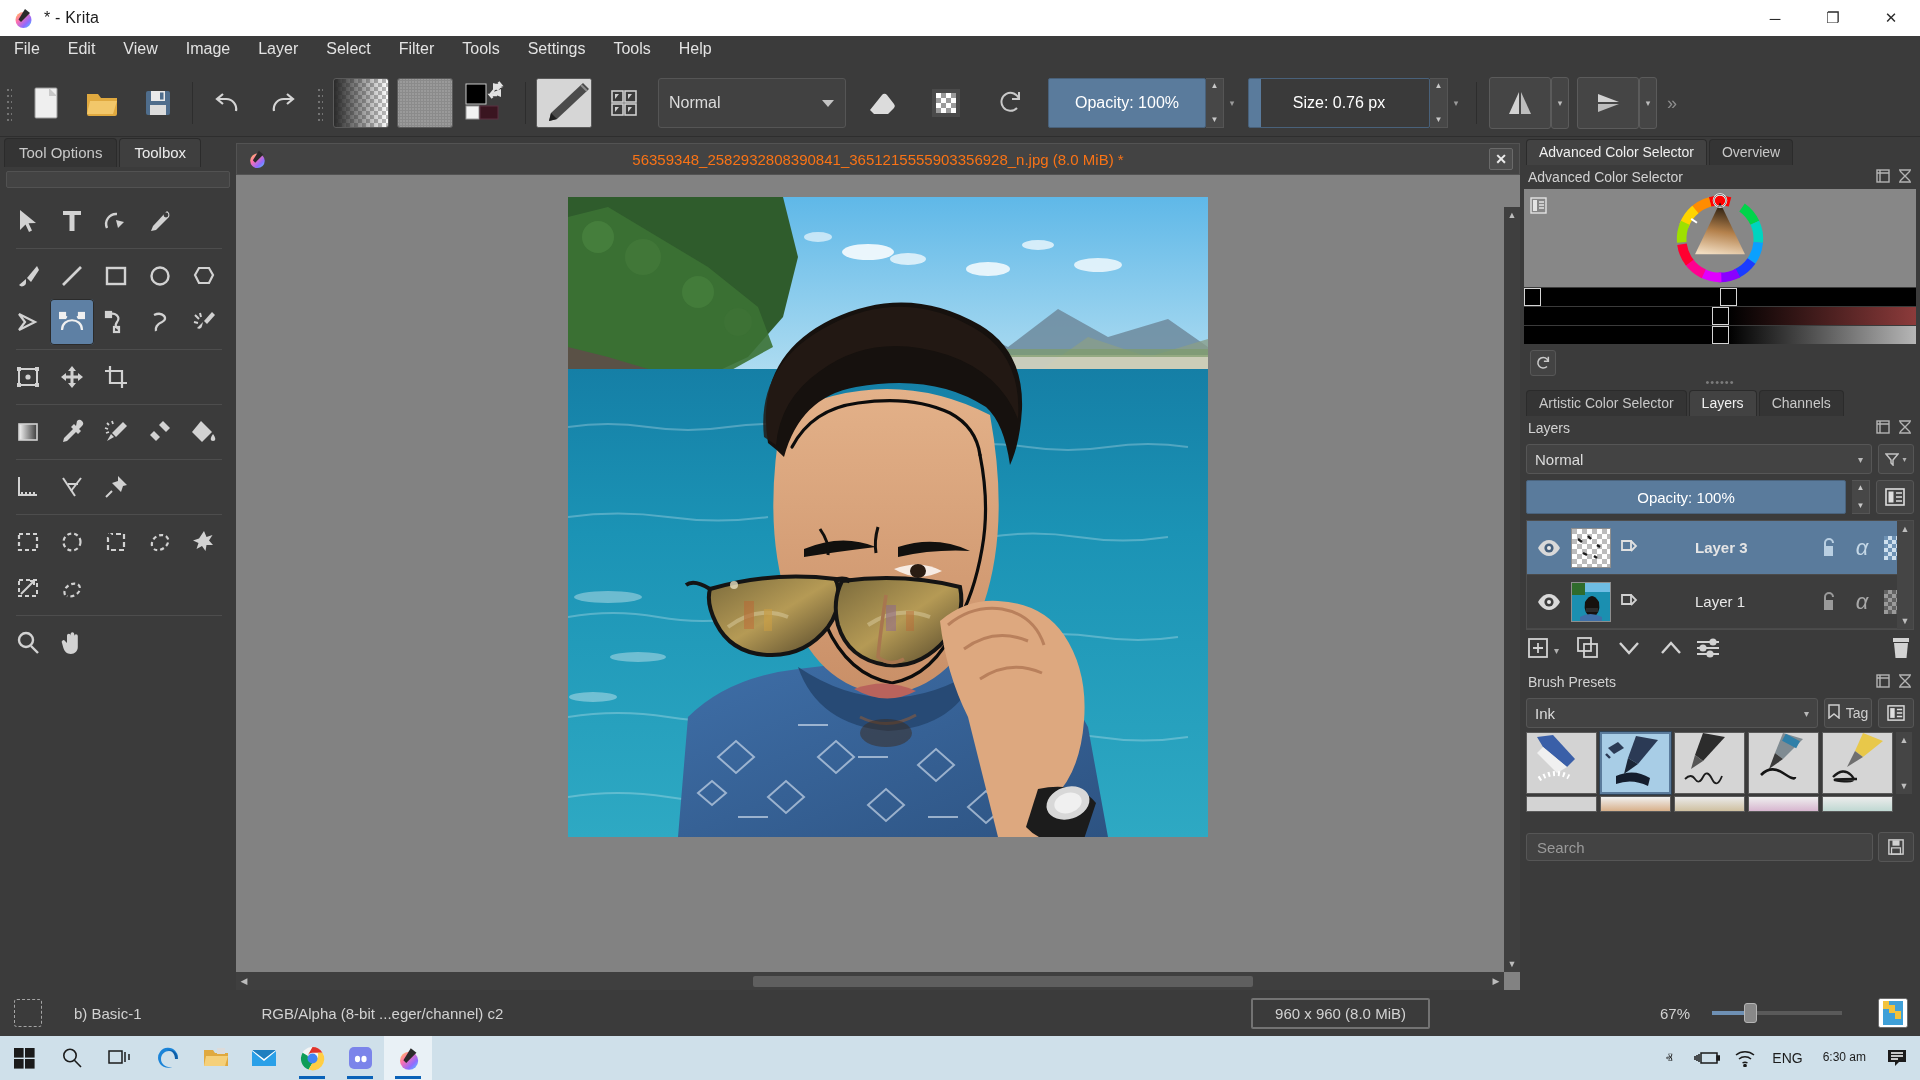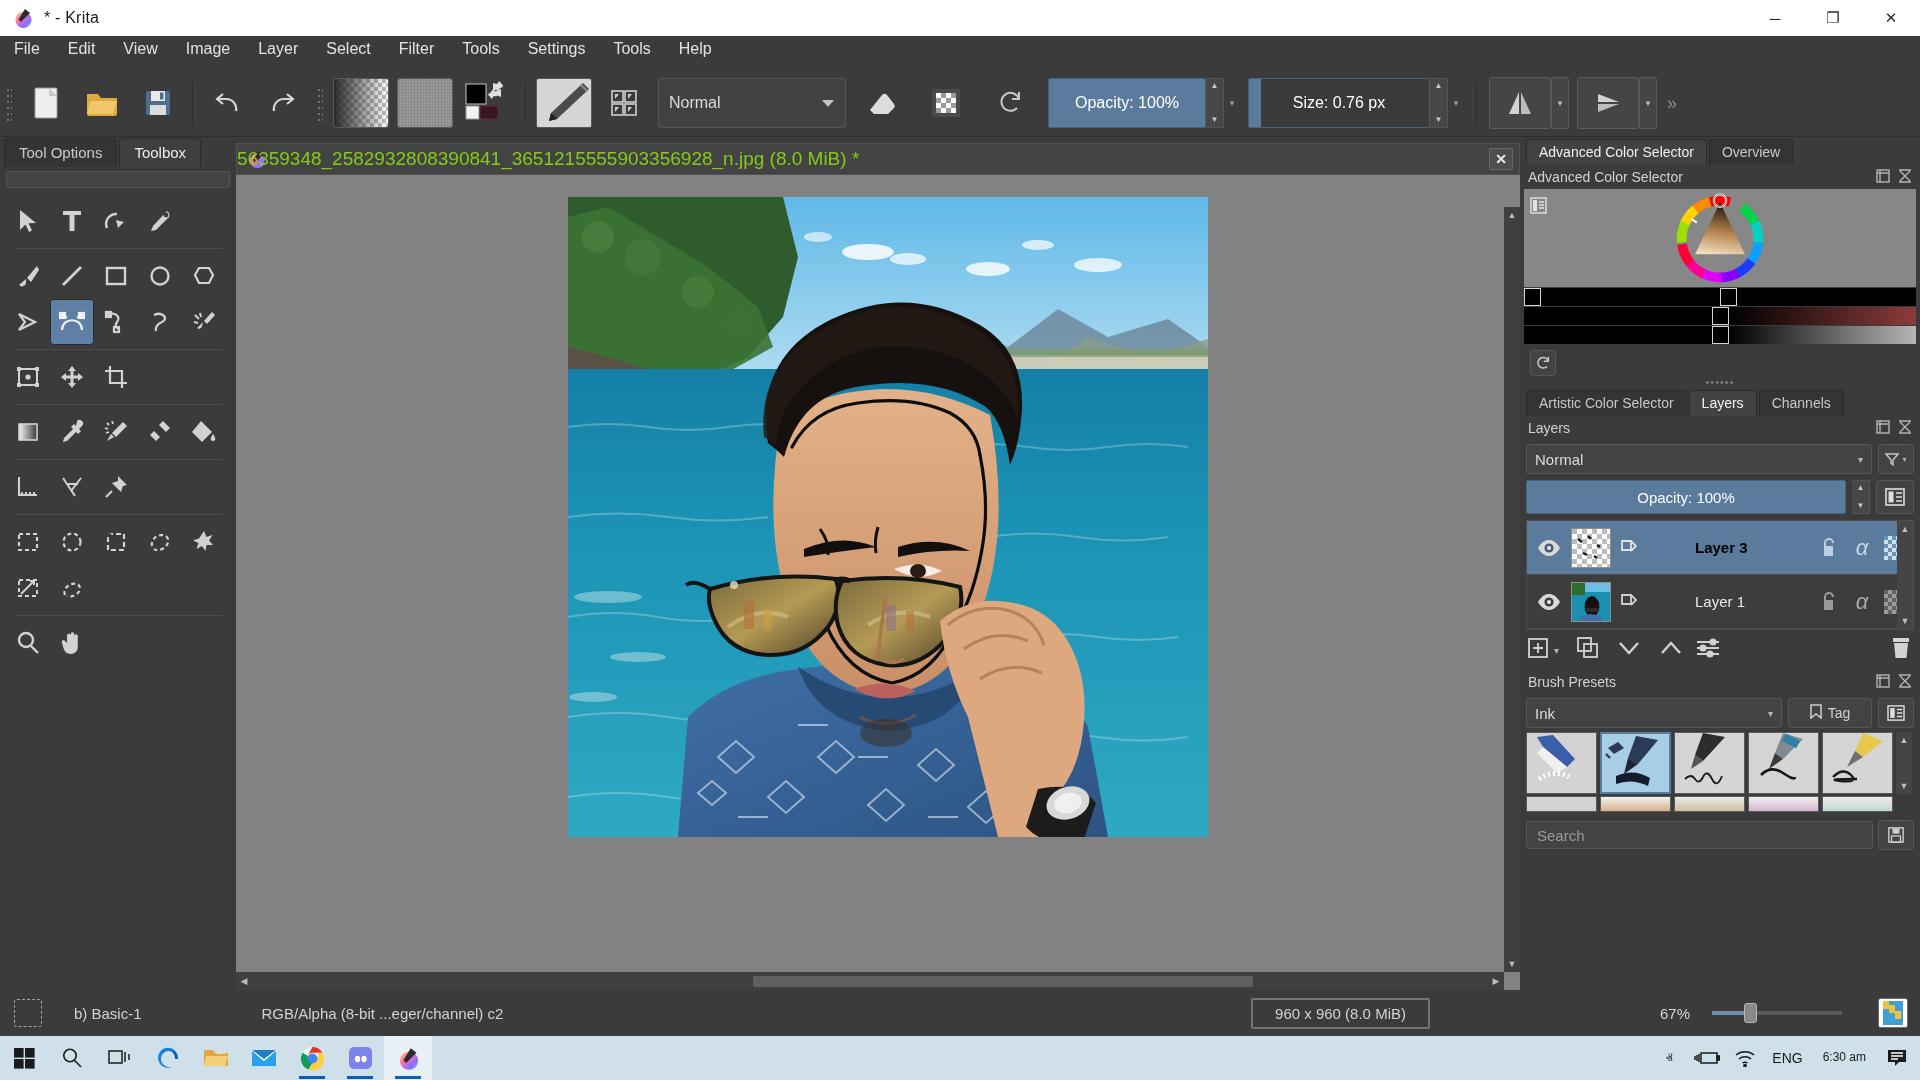--- a/index.html
+++ b/index.html
@@ -105,22 +105,22 @@
   #canvasarea {
     position: absolute; left: 236px; top: 143px; right: 400px; bottom: 90px;
     background: #3b3b3b;
   }
   #subwin-title {
     height: 32px; background: #434343; border: 1px solid #535353;
     display: flex; align-items: center; padding: 0 6px; position: relative;
   }
   #subwin-title .doc-icon { width: 20px; height: 20px; margin-left: 4px; }
   #subwin-title .doc-name {
-    position: absolute; left: 0; right: 0; 
-    font-size: 19px; color: #84cc16; pointer-events: none;
+    position: absolute; left: 0; right: 0; text-align: center;
+    font-size: 15px; color: #f97316; pointer-events: none;
   }
   #subwin-title .close-x {
     margin-left: auto; width: 24px; height: 22px; background: #4e4e4e;
     border: 1px solid #6a6a6a; border-radius: 2px; color: #ececec;
     display: flex; align-items: center; justify-content: center; font-size: 14px; font-weight: bold;
   }
   #canvas-viewport {
     position: absolute; left: 0; top: 32px; right: 0; bottom: 0;
     background: #828282; overflow: hidden;
   }
@@ -185,31 +185,31 @@
     flex: 1; height: 34px; background: #5a7b9c; border: 1px solid #4a637d; border-radius: 2px;
     display: flex; align-items: center; justify-content: center; color: #fff; font-size: 15px;
   }
   .layer-list { margin: 4px 6px 0; border: 1px solid #4d4d4d; background: #3d3d3d; position: relative; }
   .layer-row { display: flex; align-items: center; height: 54px; border-bottom: 1px solid #4a4a4a; }
   .layer-row.sel { background: #5a7b9c; }
   .lr-eye { width: 44px; display: flex; align-items: center; justify-content: center; }
   .lr-thumb { width: 40px; height: 40px; border: 1px solid #8e8e8e; }
   .lr-link { width: 36px; display: flex; align-items: center; justify-content: center; color: #d5d5d5; }
   .lr-name { flex: 1; font-size: 15px; color: #e8e8e8; padding-left: 48px; }
-  .layer-row.sel .lr-name { color: #000000; font-weight: bold; }
+  .layer-row.sel .lr-name { color: #e5e5e5; font-weight: bold; }
   .lr-ico { width: 34px; display: flex; align-items: center; justify-content: center; color: #9c9c9c; }
   .layer-toolrow { display: flex; align-items: center; padding: 6px 8px; gap: 18px; color: #cfcfcf; }
 
   
   .preset-grid { display: flex; gap: 3px; padding: 0 6px; }
   .preset-cell {
     width: 71px; height: 62px; background: #d3d3d3; border: 1px solid #5a5a5a; position: relative; overflow: hidden;
   }
   .preset-cell.sel { border: 2px solid #5a7b9c; outline: 1px solid #2f4255; }
-  .search-row { display: flex; align-items: center; gap: 5px; padding: 8px 6px; }
+  .search-row { display: flex; align-items: center; gap: 5px; padding: 20px 6px; }
   .search-input {
     flex: 1; height: 28px; background: #434343; border: 1px solid #565656; border-radius: 3px;
     display: flex; align-items: center; padding: 0 10px; color: #9a9a9a; font-size: 15px;
   }
 
   
   #statusbar {
     position: absolute; left: 0; bottom: 44px; width: 1920px; height: 46px;
     background: #3b3b3b; display: flex; align-items: center; color: #d2d2d2; font-size: 15px;
   }
@@ -1157,21 +1157,21 @@
           </svg>
       </span>
     </span>
   </div>
 
   <div class="row-pad">
     <div class="combo">
       <span>Ink</span>
       <span class="caret">▾</span>
     </div>
-    <div class="sq-btn" style="width:84px;">
+    <div class="sq-btn" style="width:48px;">
       <span style="margin-right:6px;">
         <svg width="12" height="15" viewBox="0 0 12 15" fill="none" stroke="#cfcfcf" stroke-width="1.5">
             <path d="M1 1 h10 v13 l-5 -4 l-5 4z"></path>
           </svg>
       </span>
       <span style="font-size:14px;">Tag</span>
     </div>
     <div class="sq-btn">
       <svg width="18" height="16" viewBox="0 0 20 18" fill="none" stroke="#dedede" stroke-width="1.6">
           <rect x="1" y="1" width="18" height="16"></rect>

